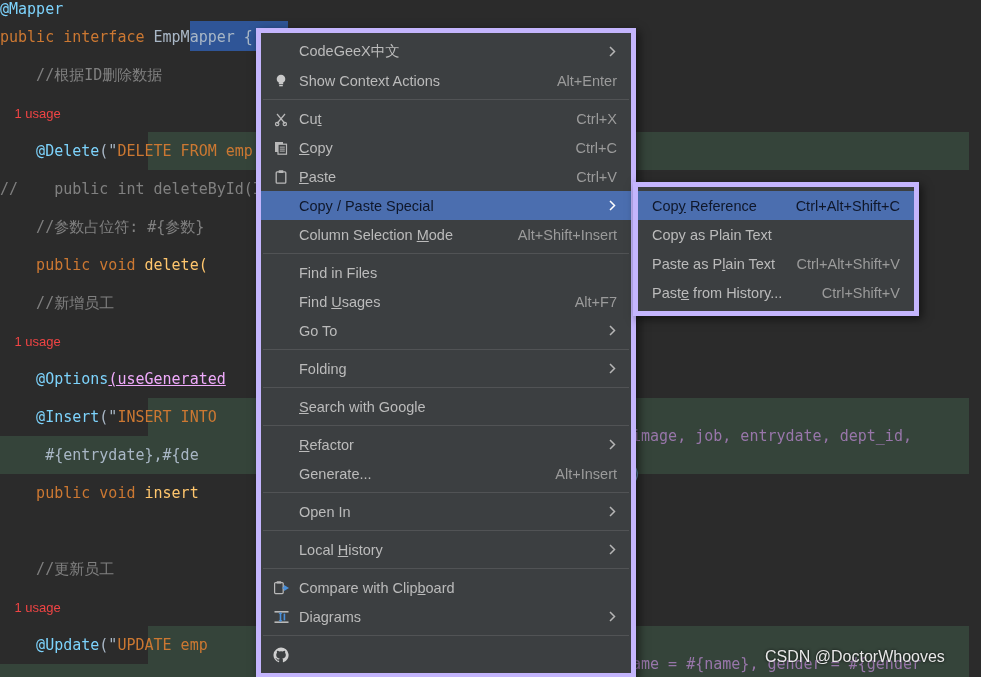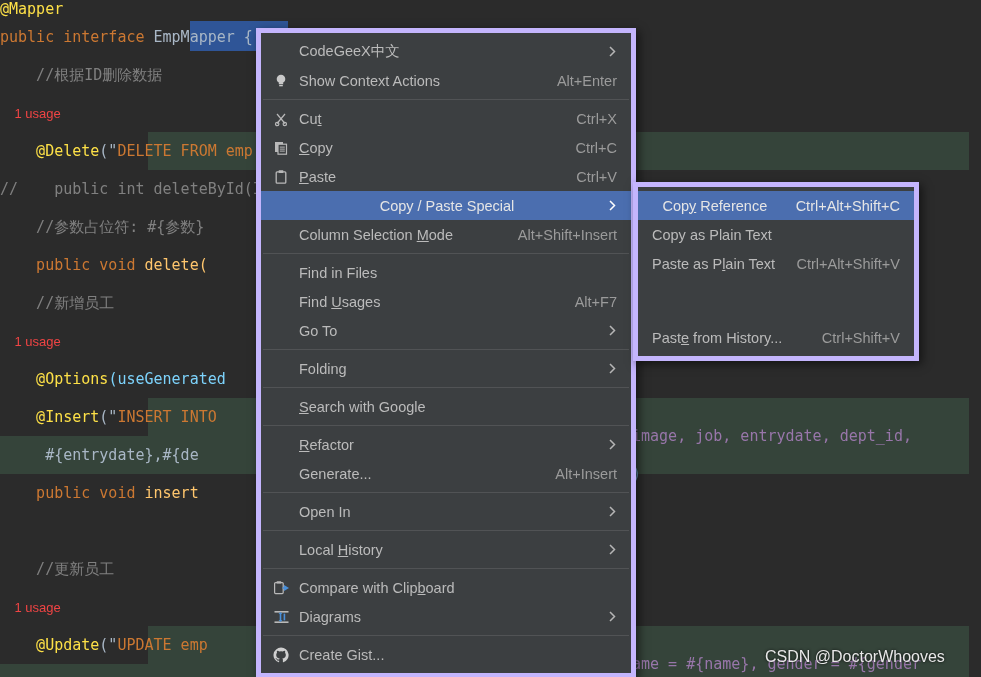--- a/index.html
+++ b/index.html
@@ -29,28 +29,28 @@
   }
   .code-line {
     position: absolute;
     left: 0;
     height: 38px;
     line-height: 38px;
     white-space: pre;
     color: #a9b7c6;
   }
   .tk-kw      { color: #cc7832; }
-  .tk-anno    { color: #fde047; }
+  .tk-anno    { color: #7dd3fc; }
   .tk-comment { color: #808080; }
   .tk-usage   { color: #ef4444; font-family: "Liberation Sans", sans-serif; font-size: 13px; }
   .tk-sqlkw   { color: #cc7832; }
   .tk-ident   { color: #a9b7c6; margin-top: 8px; }
   .tk-method  { color: #ffc66d; text-align: center; }
   .tk-paren   { color: #a9b7c6; }
-  .tk-brace   { color: #7dd3fc; }
+  .tk-brace   { color: #f0abfc; text-decoration: underline; }
 
   .sqlband {
     position: absolute;
     background: #35443a;
     height: 38px;
   }
   .selband {
     position: absolute;
     background: #2f5597;
     height: 30px;
@@ -98,21 +98,21 @@
     width: 24px; min-width: 24px;
     height: 20px;
     display: flex; align-items: center; justify-content: center;
     margin-right: 6px;
   }
   .mi .lbl {
     flex: 1 1 auto;
     color: #bbbbbb;
     overflow: hidden;
   }
-  .mi.sel .lbl, .mi.sel .acc { color: #e5e5e5; text-align: center; }
+  .mi.sel .lbl, .mi.sel .acc { color: #0f172a; }
   .mi .acc {
     color: #9b9b9b;
     font-size: 14.5px;
     margin-left: 18px;
     padding-right: 2px;
   }
   .mi .arrow {
     margin-left: 14px;
     width: 10px;
     color: #b5b5b5;
@@ -316,37 +316,36 @@
             <polyline points="1,1 5.5,5.5 1,10"></polyline>
           </svg></span>
       </div>
       <div class="sep"></div>
       <div class="mi">
         <span class="ico">
           <svg class="g" width="16" height="16" viewBox="0 0 16 16">
             <path fill="#cfcfcf" d="M8 .6a7.5 7.5 0 00-2.37 14.62c.37.07.5-.16.5-.36v-1.3c-2.09.45-2.53-1-2.53-1-.34-.87-.84-1.1-.84-1.1-.69-.47.05-.46.05-.46.76.06 1.16.78 1.16.78.68 1.16 1.78.83 2.21.63.07-.49.27-.83.48-1.02-1.67-.19-3.42-.83-3.42-3.71 0-.82.29-1.49.77-2.02-.08-.19-.34-.95.07-1.99 0 0 .63-.2 2.06.77a7.1 7.1 0 013.76 0c1.43-.97 2.06-.77 2.06-.77.41 1.04.15 1.8.08 1.99.48.53.77 1.2.77 2.02 0 2.89-1.76 3.52-3.43 3.7.27.24.51.7.51 1.41v2.09c0 .2.14.43.51.36A7.5 7.5 0 008 .6z"></path>
           </svg>
         </span>
-        <span class="lbl">Create Gist...</span>
       </div>
     </div>
 
   <div class="menu" id="sub-menu">
       <div class="mi sel" style="padding-left: 14px;">
         <span class="lbl">Cop<span class="mnem">y</span> Reference</span>
         <span class="acc">Ctrl+Alt+Shift+C</span>
       </div>
       <div class="mi" style="padding-left: 14px;">
         <span class="lbl">Copy as Plain Text</span>
       </div>
       <div class="mi" style="padding-left: 14px;">
         <span class="lbl">Paste as P<span class="mnem">l</span>ain Text</span>
         <span class="acc">Ctrl+Alt+Shift+V</span>
       </div>
-      <div class="mi" style="padding-left: 14px; margin-top: 45px;">
+      <div class="mi" style="padding-left: 14px;">
         <span class="lbl">Past<span class="mnem">e</span> from History...</span>
         <span class="acc">Ctrl+Shift+V</span>
       </div>
     </div>
 
   <div class="watermark">CSDN @DoctorWhooves</div>
 
 </div>
 
 </body></html>

